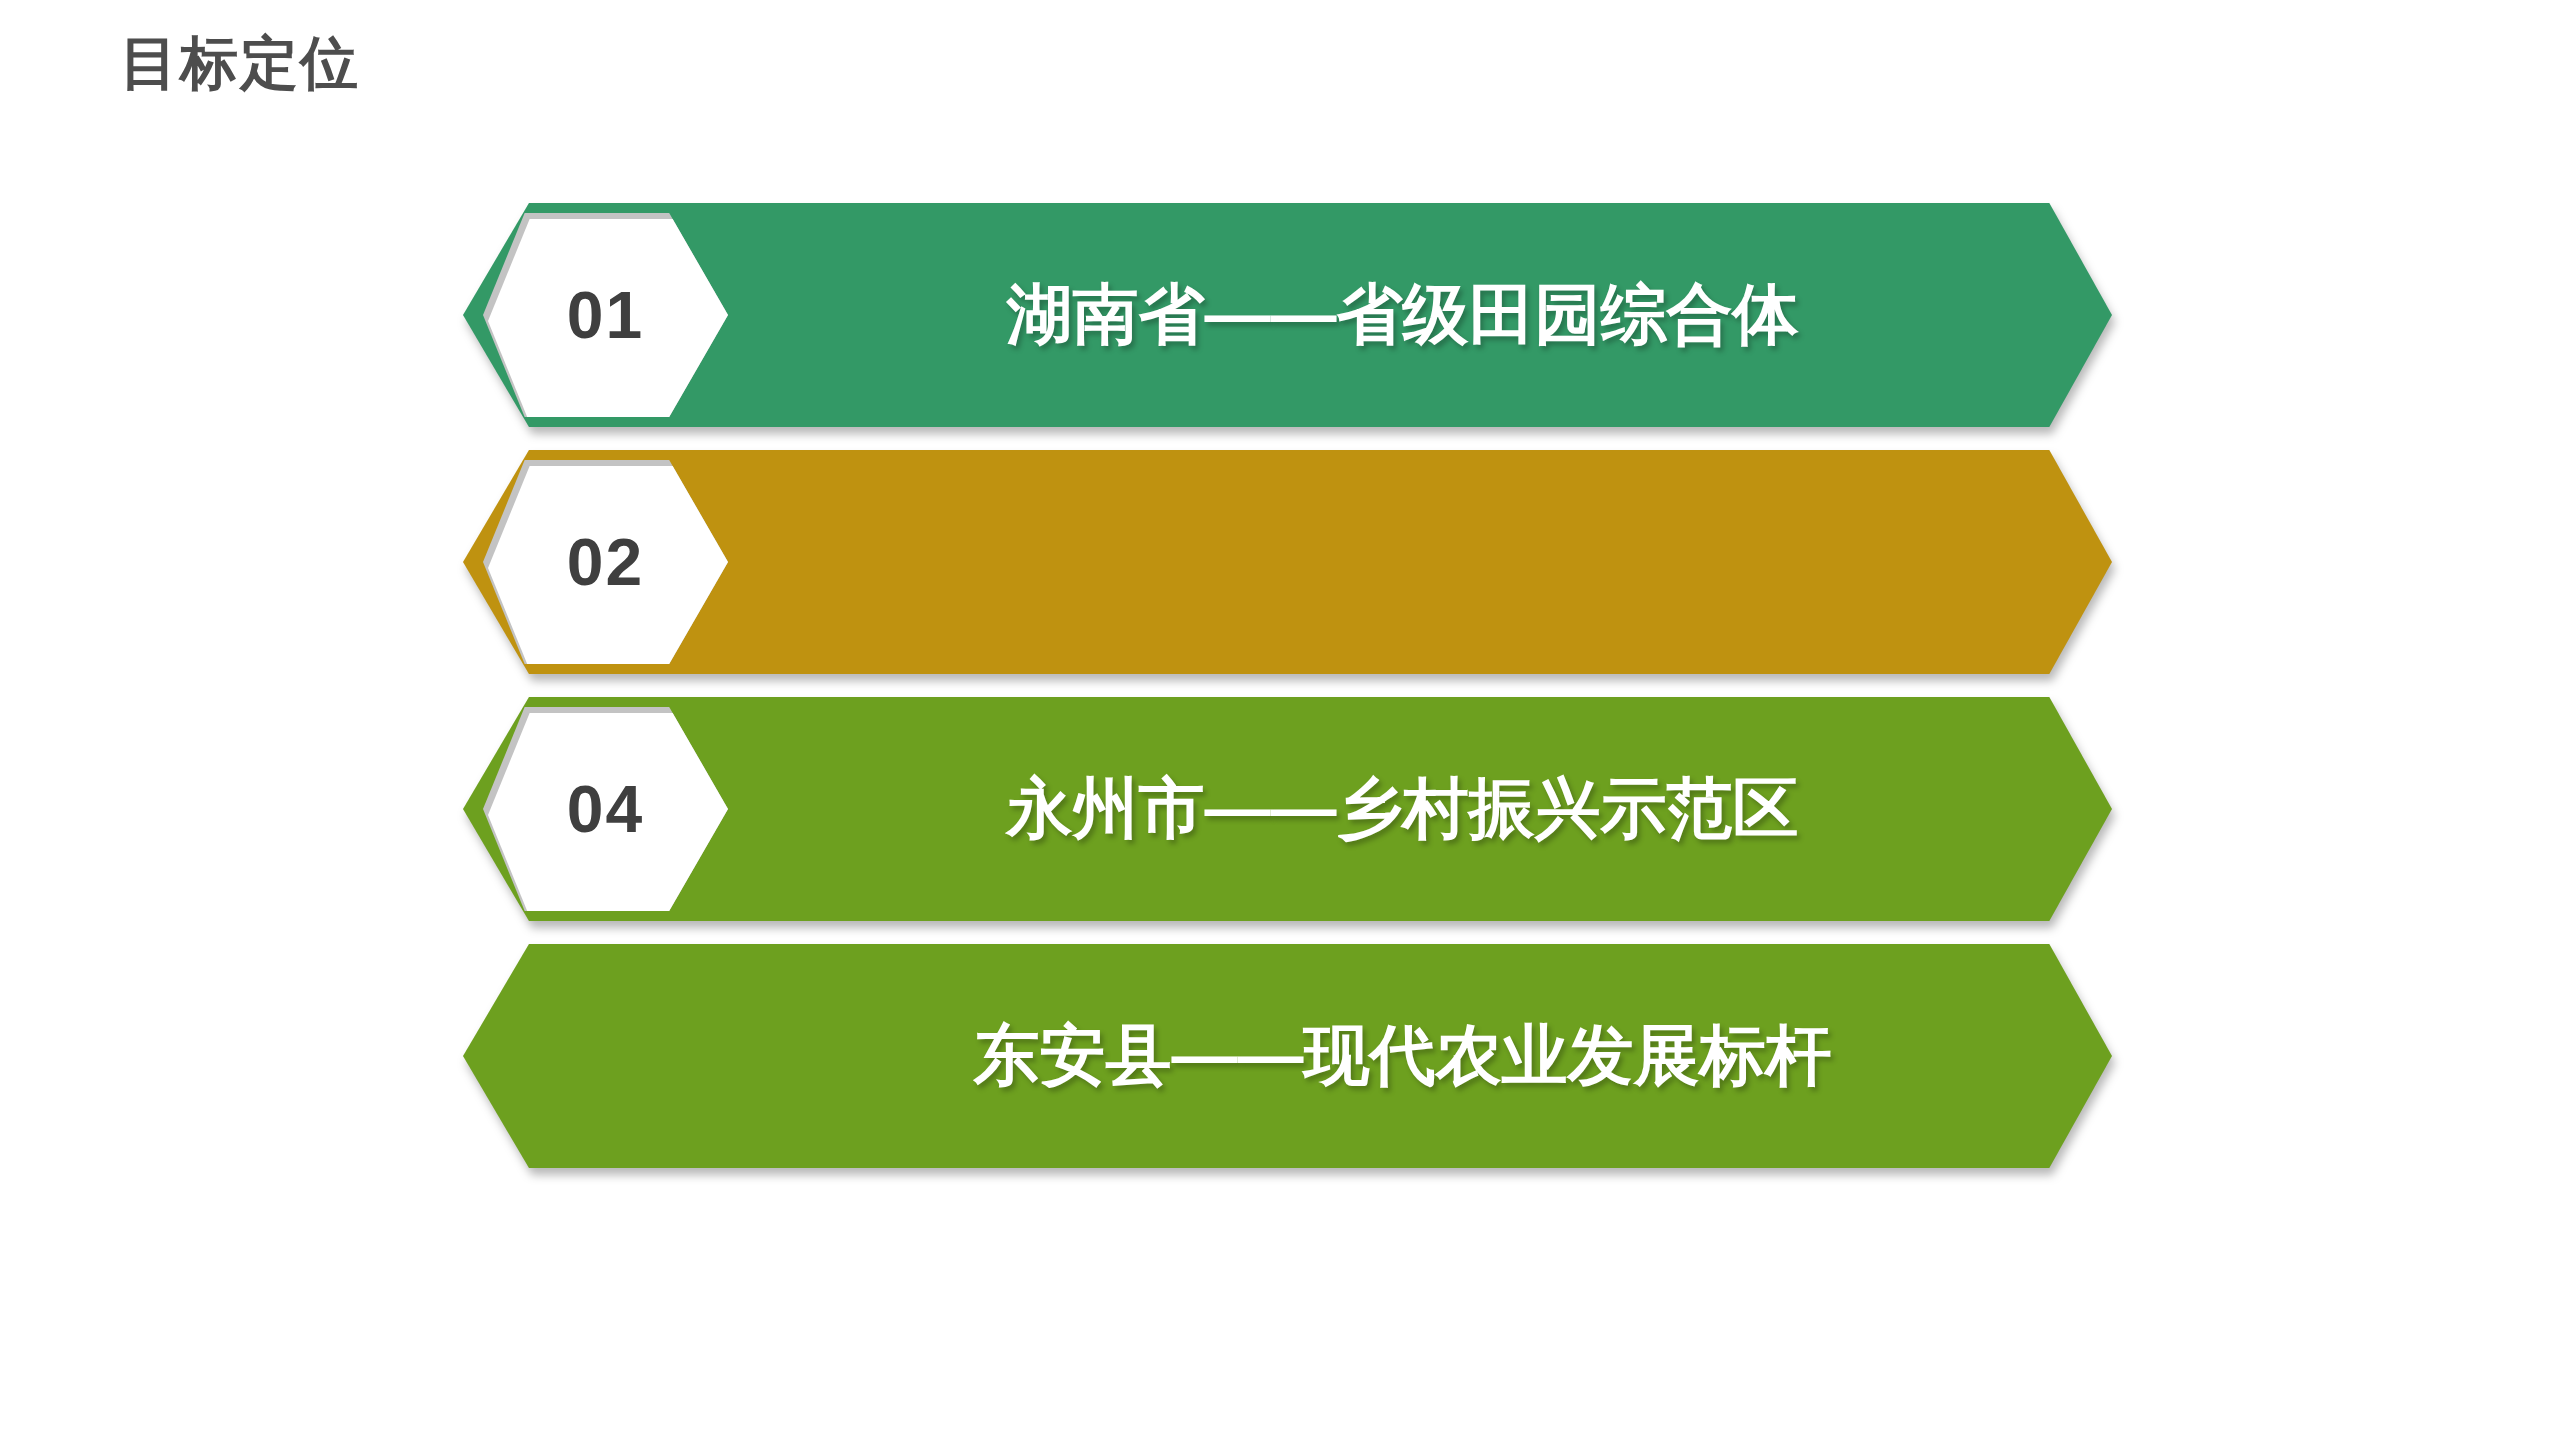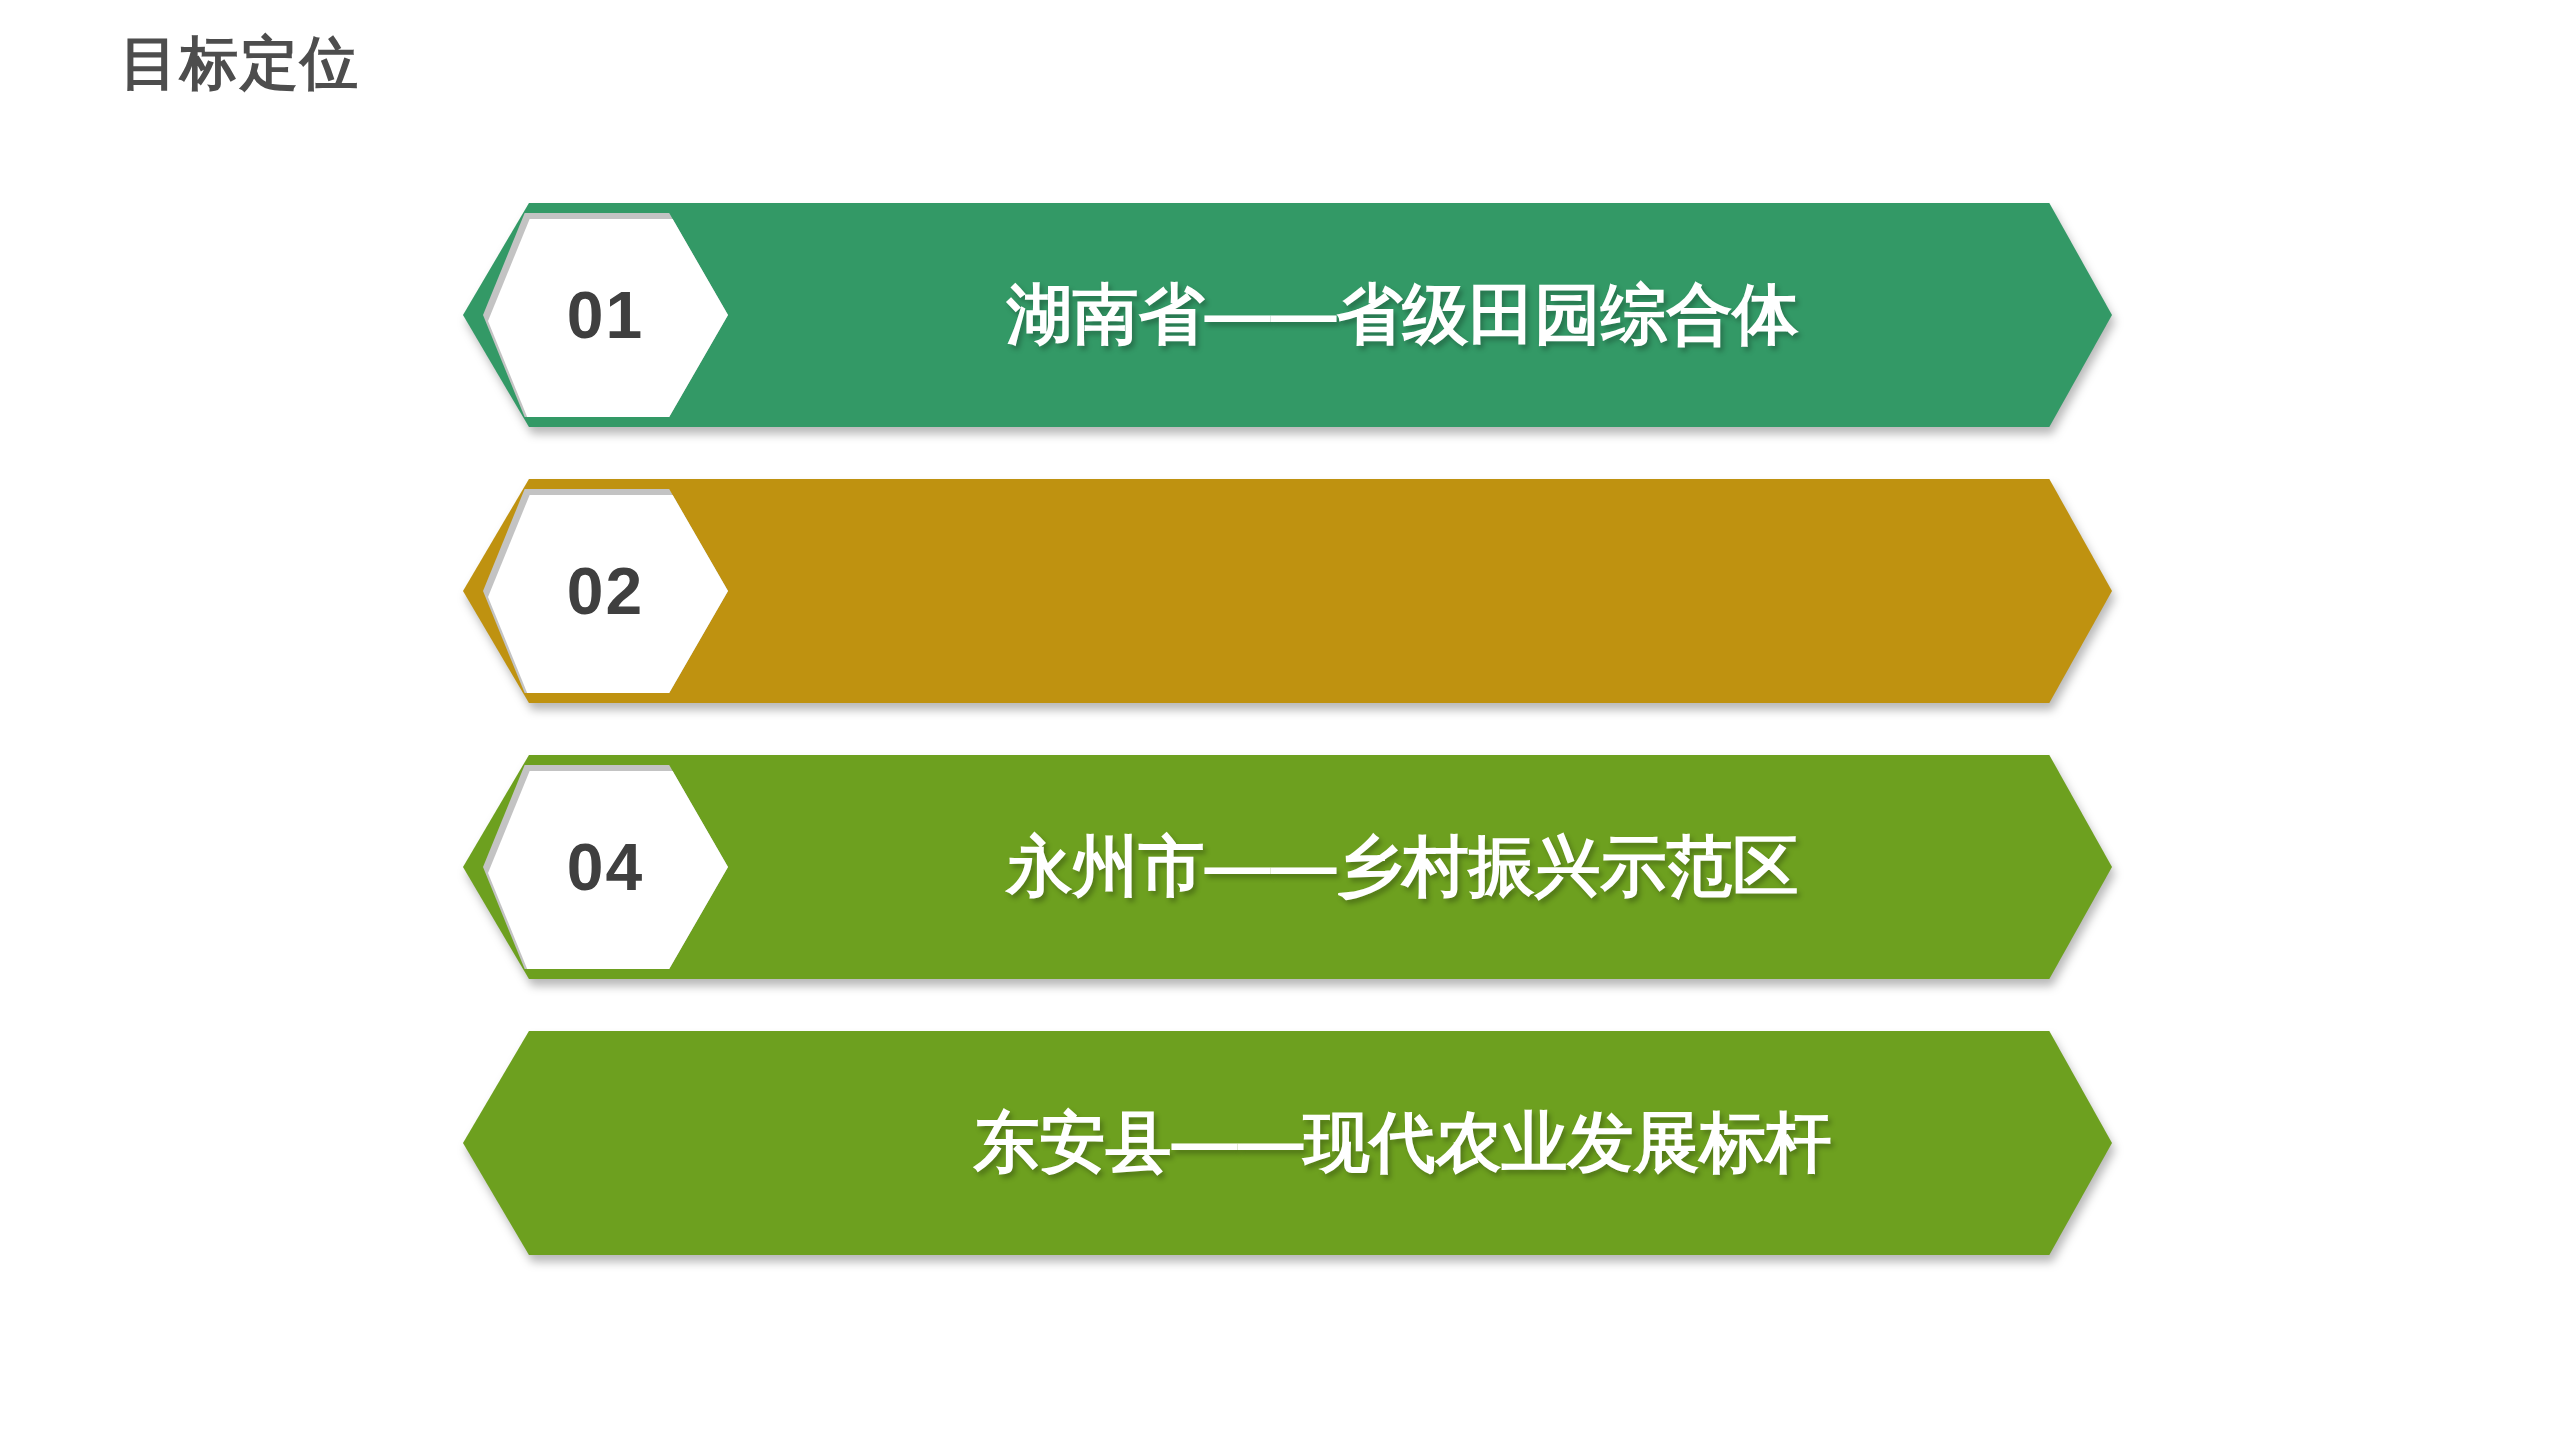--- a/index.html
+++ b/index.html
@@ -28,21 +28,21 @@
   .banners {
     position: absolute;
     left: 463px;
     top: 203px;
     width: 1649px;
   }
   .banner {
     position: relative;
     width: 1649px;
     height: 224px;
-    margin-bottom: 52px;
+    margin-bottom: 23px;
     filter: drop-shadow(3px 7px 5px rgba(0, 0, 0, 0.28));
   }
   .ribbon {
     position: absolute;
     inset: 0;
     background: var(--banner-color, #339966);
     clip-path: polygon(0 50%, 4% 0, 96.2% 0, 100% 50%, 96.2% 100%, 4% 100%);
   }
   .badge {
     position: absolute;

